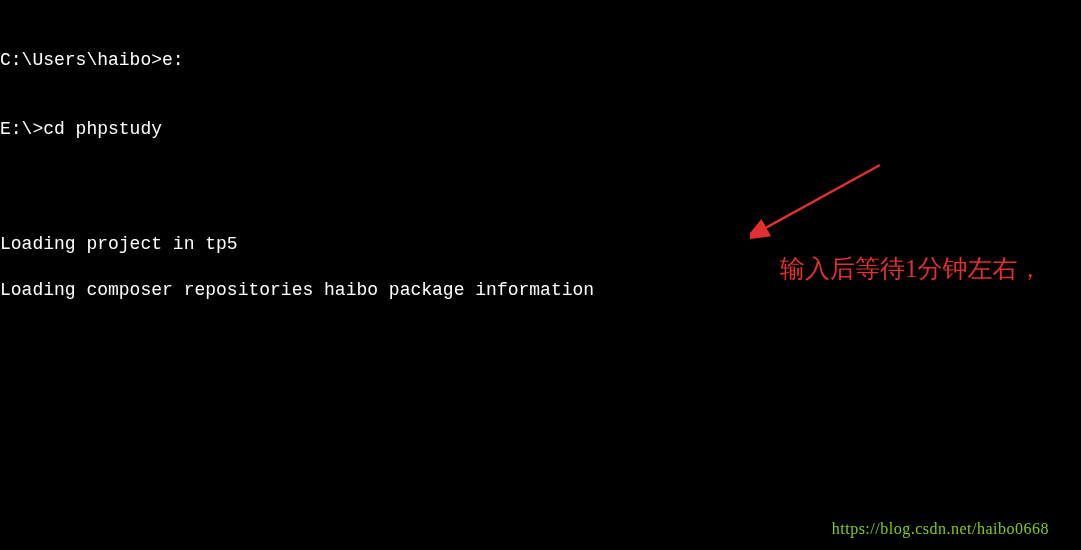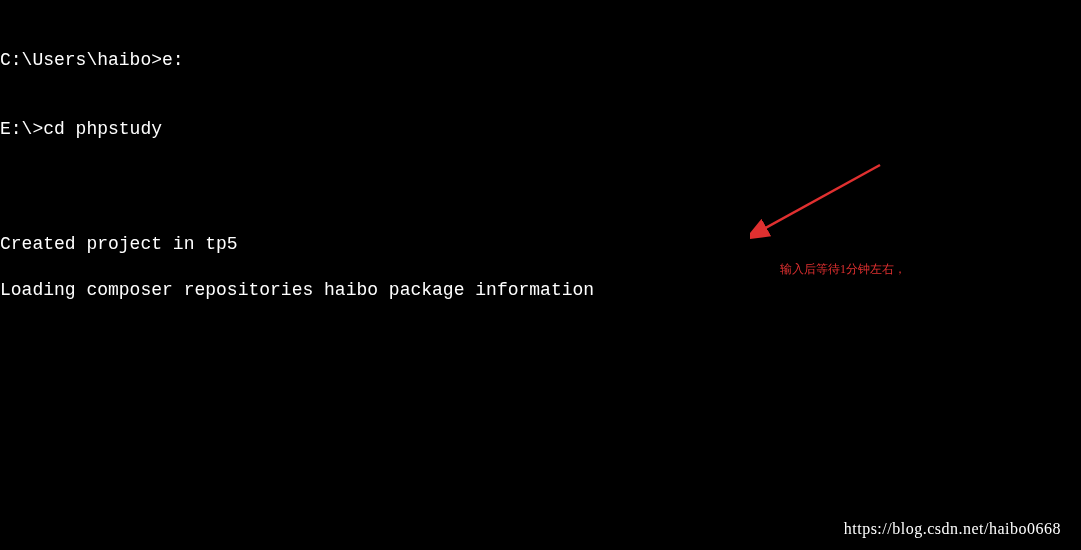--- a/index.html
+++ b/index.html
@@ -24,52 +24,52 @@
       position: absolute;
       top: 155px;
       left: 750px;
       width: 320px;
       height: 175px;
       pointer-events: none;
     }
     .annotation-text {
       color: #e03030;
       font-family: "SimSun", "NSimSun", serif;
-      font-size: 12px;
+      font-size: 25px;
       line-height: 28px;
       position: absolute;
       top: 100px;
       left: 30px;
     }
     .watermark {
       position: absolute;
       bottom: 10px;
-      right: 20px;
-      color: #ffffff;
+      right: 32px;
+      color: #84cc16;
       font-family: "SimSun", "NSimSun", serif;
       font-size: 16px;
       letter-spacing: 0.5px;
     }
     svg.arrow {
       position: absolute;
       top: 0;
       left: 0;
     }
   </style>
 </head>
 <body>
 
 <div class="terminal">
 <span class="line">C:\Users\haibo&gt;e:</span>
 <span class="line"></span>
 <span class="line">E:\&gt;cd phpstudy</span>
 <span class="line"></span>
 <span class="line"></span>
 <span class="line"></span>
-<span class="line">Created project in tp5</span>
+<span class="line">Loading project in tp5</span>
 <span class="line">Loading composer repositories haibo package information</span>
 
 
 
 
 
 
 <span class="line"></span>
 
 </div>

